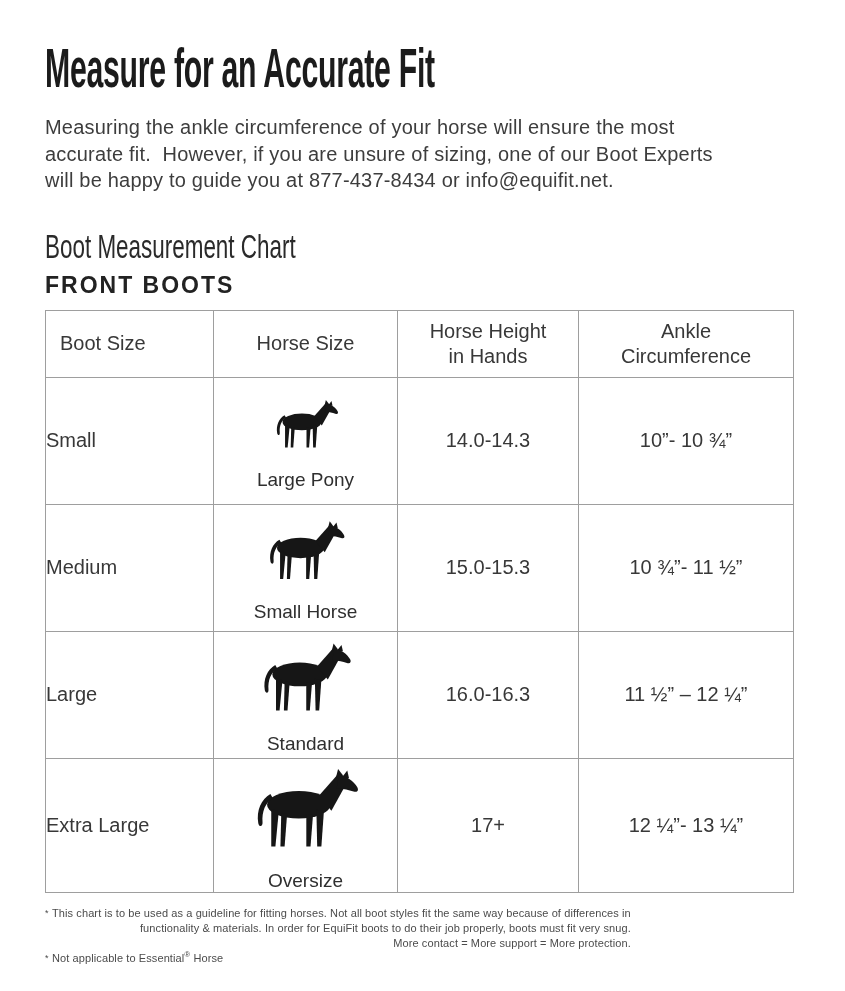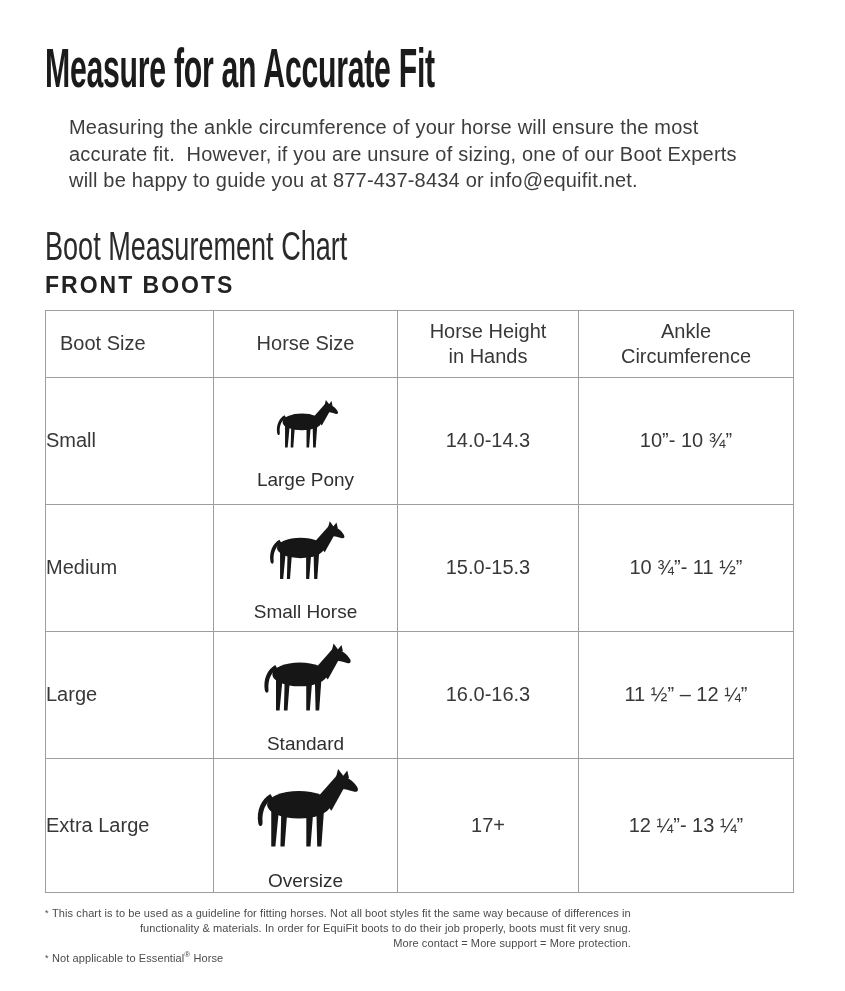--- a/index.html
+++ b/index.html
@@ -34,27 +34,26 @@
     letter-spacing: -0.5px;
   }
   h1 .condensed { transform: scaleX(0.55); }
   .intro {
     margin-top: 16px;
     font-size: 20px;
     line-height: 26.5px;
     color: #3d3d3d;
     white-space: pre-line;
     letter-spacing: 0.2px;
-    margin-left: 24px;
   }
   h2.section-heading {
     margin: 0;
     margin-top: 31px;
     height: 44px;
-    font-size: 41px;
+    font-size: 34px;
     line-height: 42px;
     font-weight: normal;
     color: #2a2a2a;
   }
   h2 .condensed { transform: scaleX(0.66); }
   .table-label {
     margin-top: 3px;
     font-size: 23px;
     font-weight: bold;
     letter-spacing: 2px;

